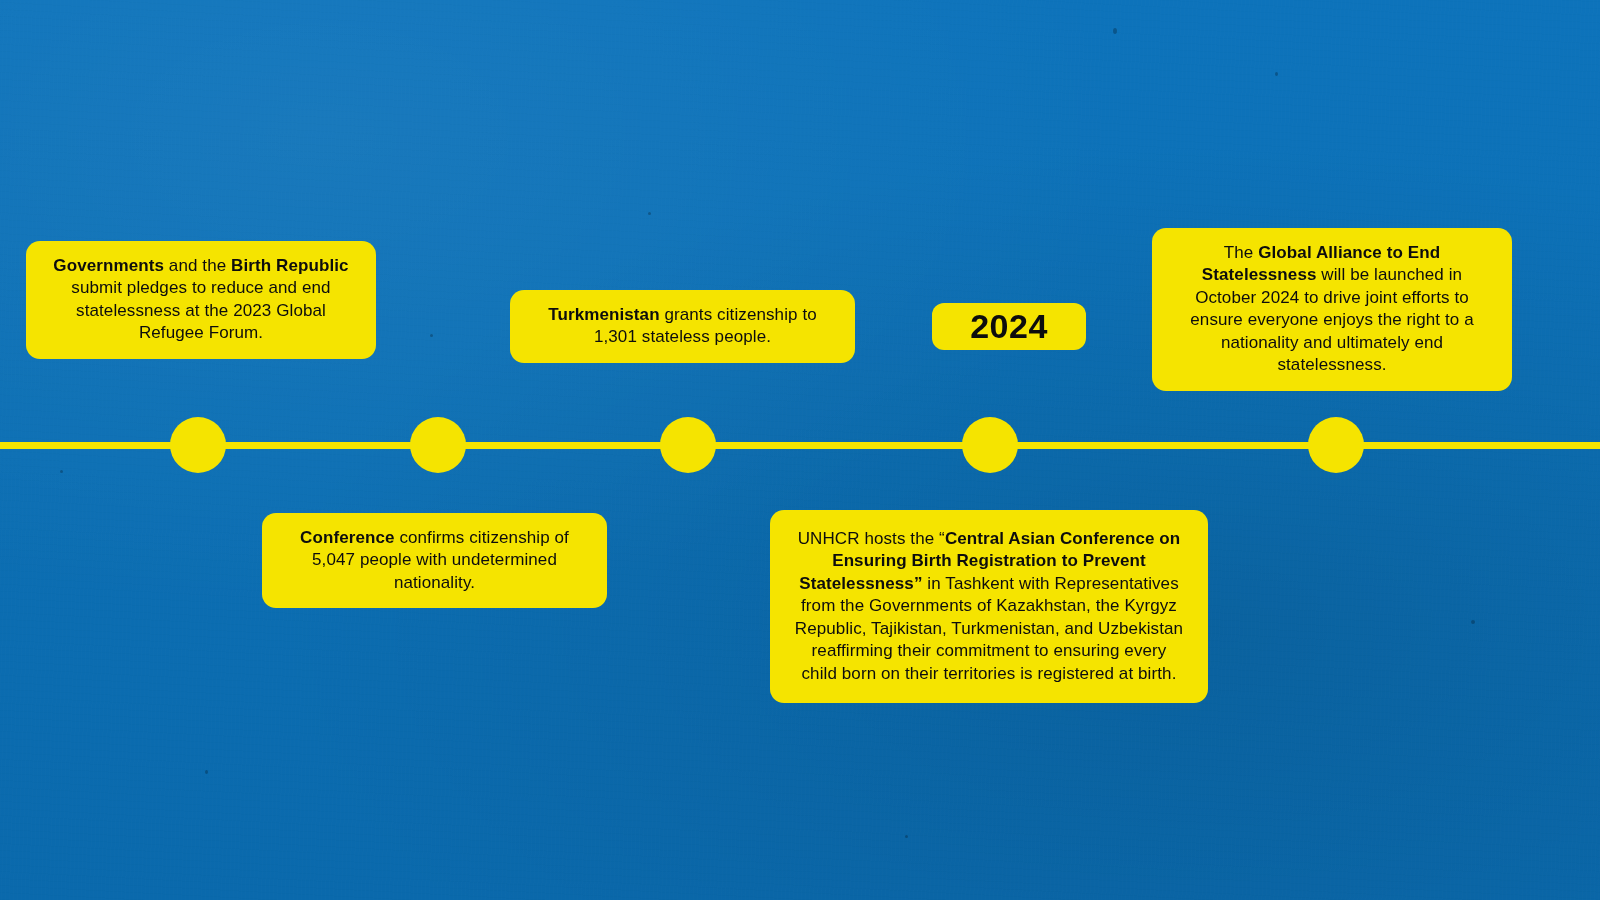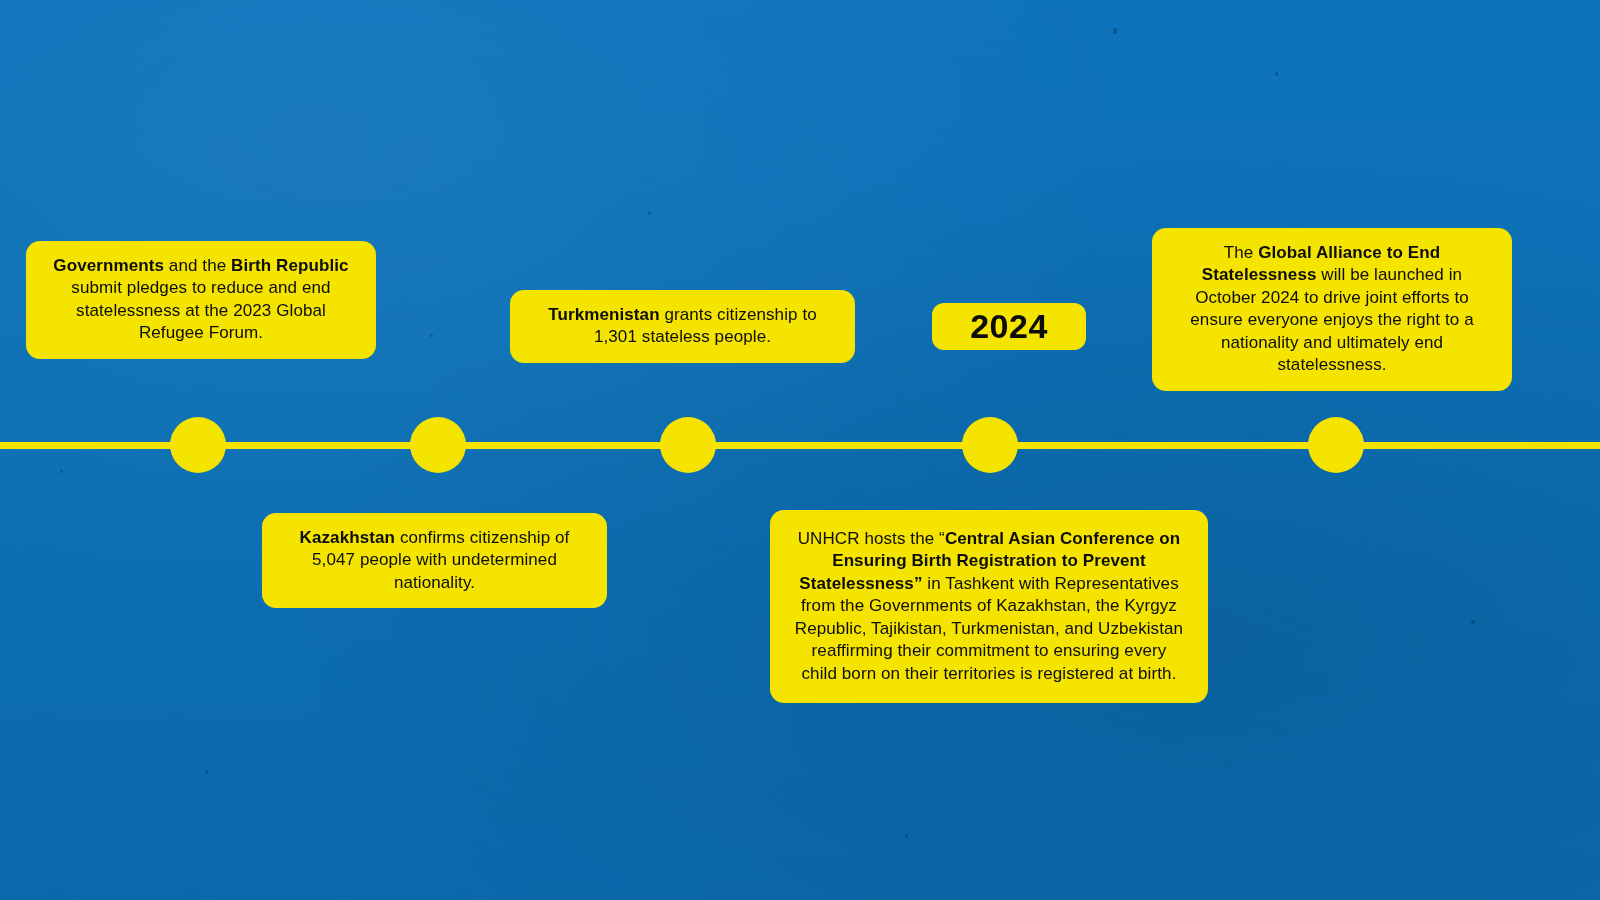--- a/index.html
+++ b/index.html
@@ -111,17 +111,17 @@
   <div class="node" style="left:1308px;"></div>
 
   <div id="year-badge" style="left:932px;top:303px;width:154px;height:47px;">2024</div>
 
   <div class="card" style="left:26px;top:241px;width:350px;"><b>Governments</b><span> and the </span><b>Birth Republic</b><span> submit pledges to reduce and end statelessness at the 2023 Global Refugee Forum.</span></div>
 
   <div class="card" style="left:510px;top:273px;width:345px;margin-top:17px;"><b>Turkmenistan</b><span> grants citizenship to 1,301 stateless people.</span></div>
 
   <div class="card" style="left:1152px;top:228px;width:360px;"><span>The </span><b>Global Alliance to End Statelessness</b><span> will be launched in October 2024 to drive joint efforts to ensure everyone enjoys the right to a nationality and ultimately end statelessness.</span></div>
 
-  <div class="card" style="left:262px;top:513px;width:345px;"><b>Kazakhstan</b><span> confirms citizenship of 5,047 people with undetermined nationality.</span></div>
+  <div class="card" style="left:262px;top:513px;width:345px;"><b>Conference</b><span> confirms citizenship of 5,047 people with undetermined nationality.</span></div>
 
   <div class="card" style="left:770px;top:510px;width:438px;padding:18px 22px;"><span>UNHCR hosts the “</span><b>Central Asian Conference on Ensuring Birth Registration to Prevent Statelessness”</b><span> in Tashkent with Representatives from the Governments of Kazakhstan, the Kyrgyz Republic, Tajikistan, Turkmenistan, and Uzbekistan reaffirming their commitment to ensuring every child born on their territories is registered at birth.</span></div>
 
 </div>
 
 </body></html>

